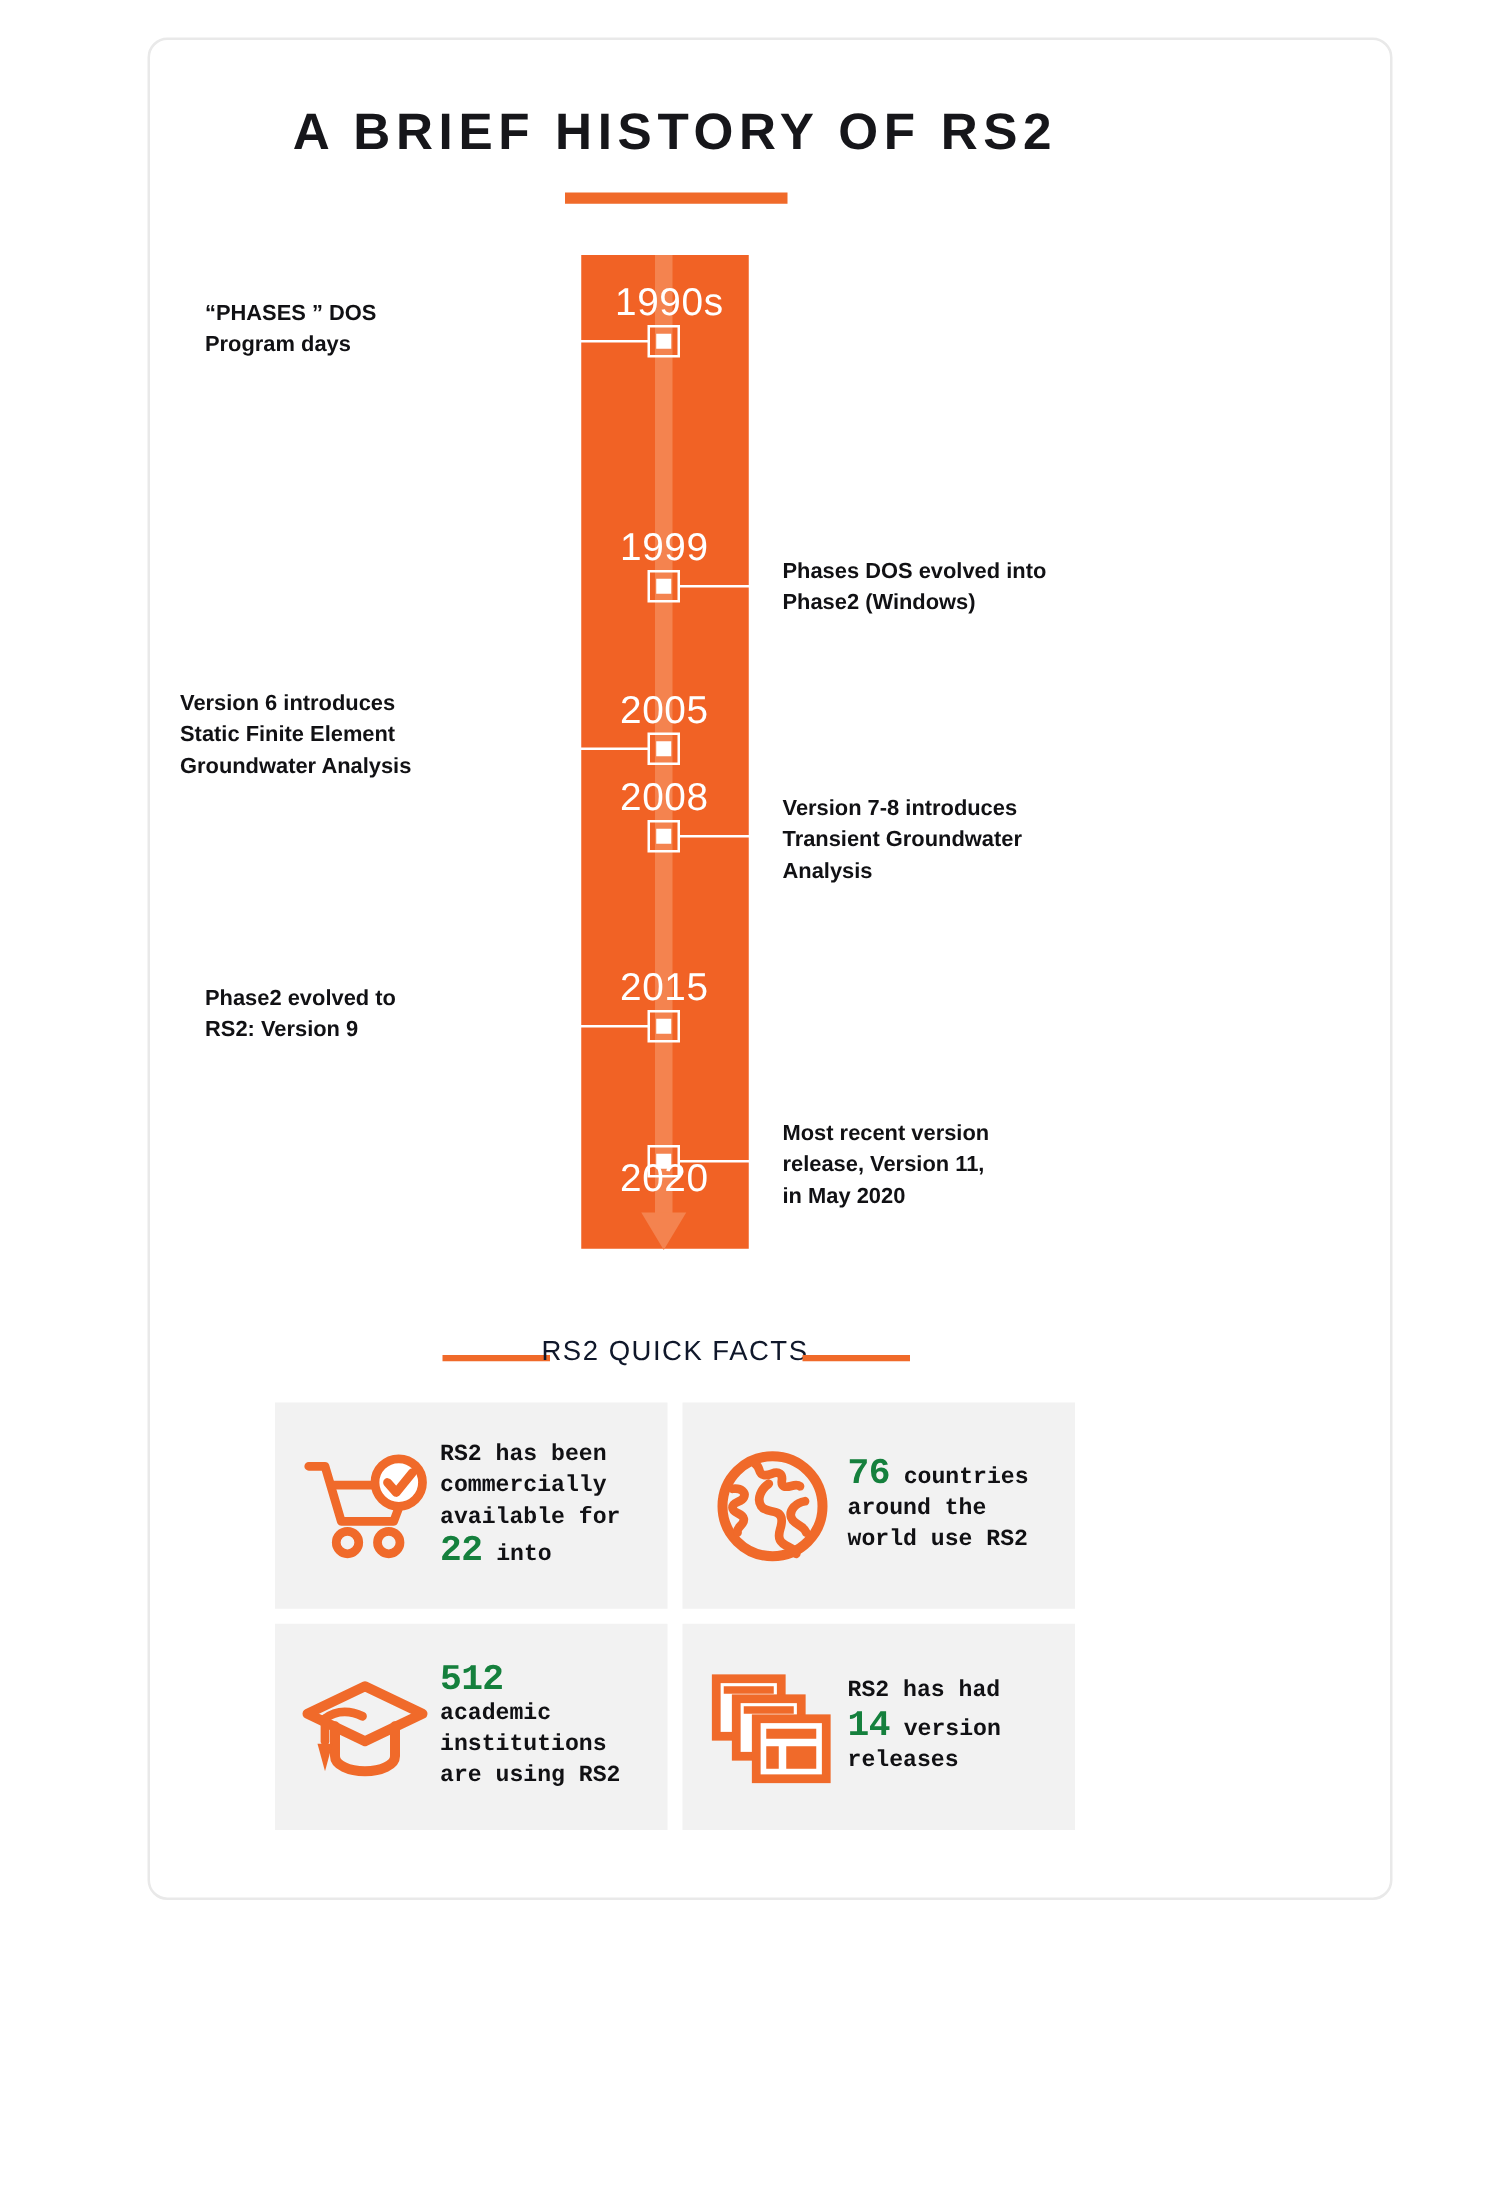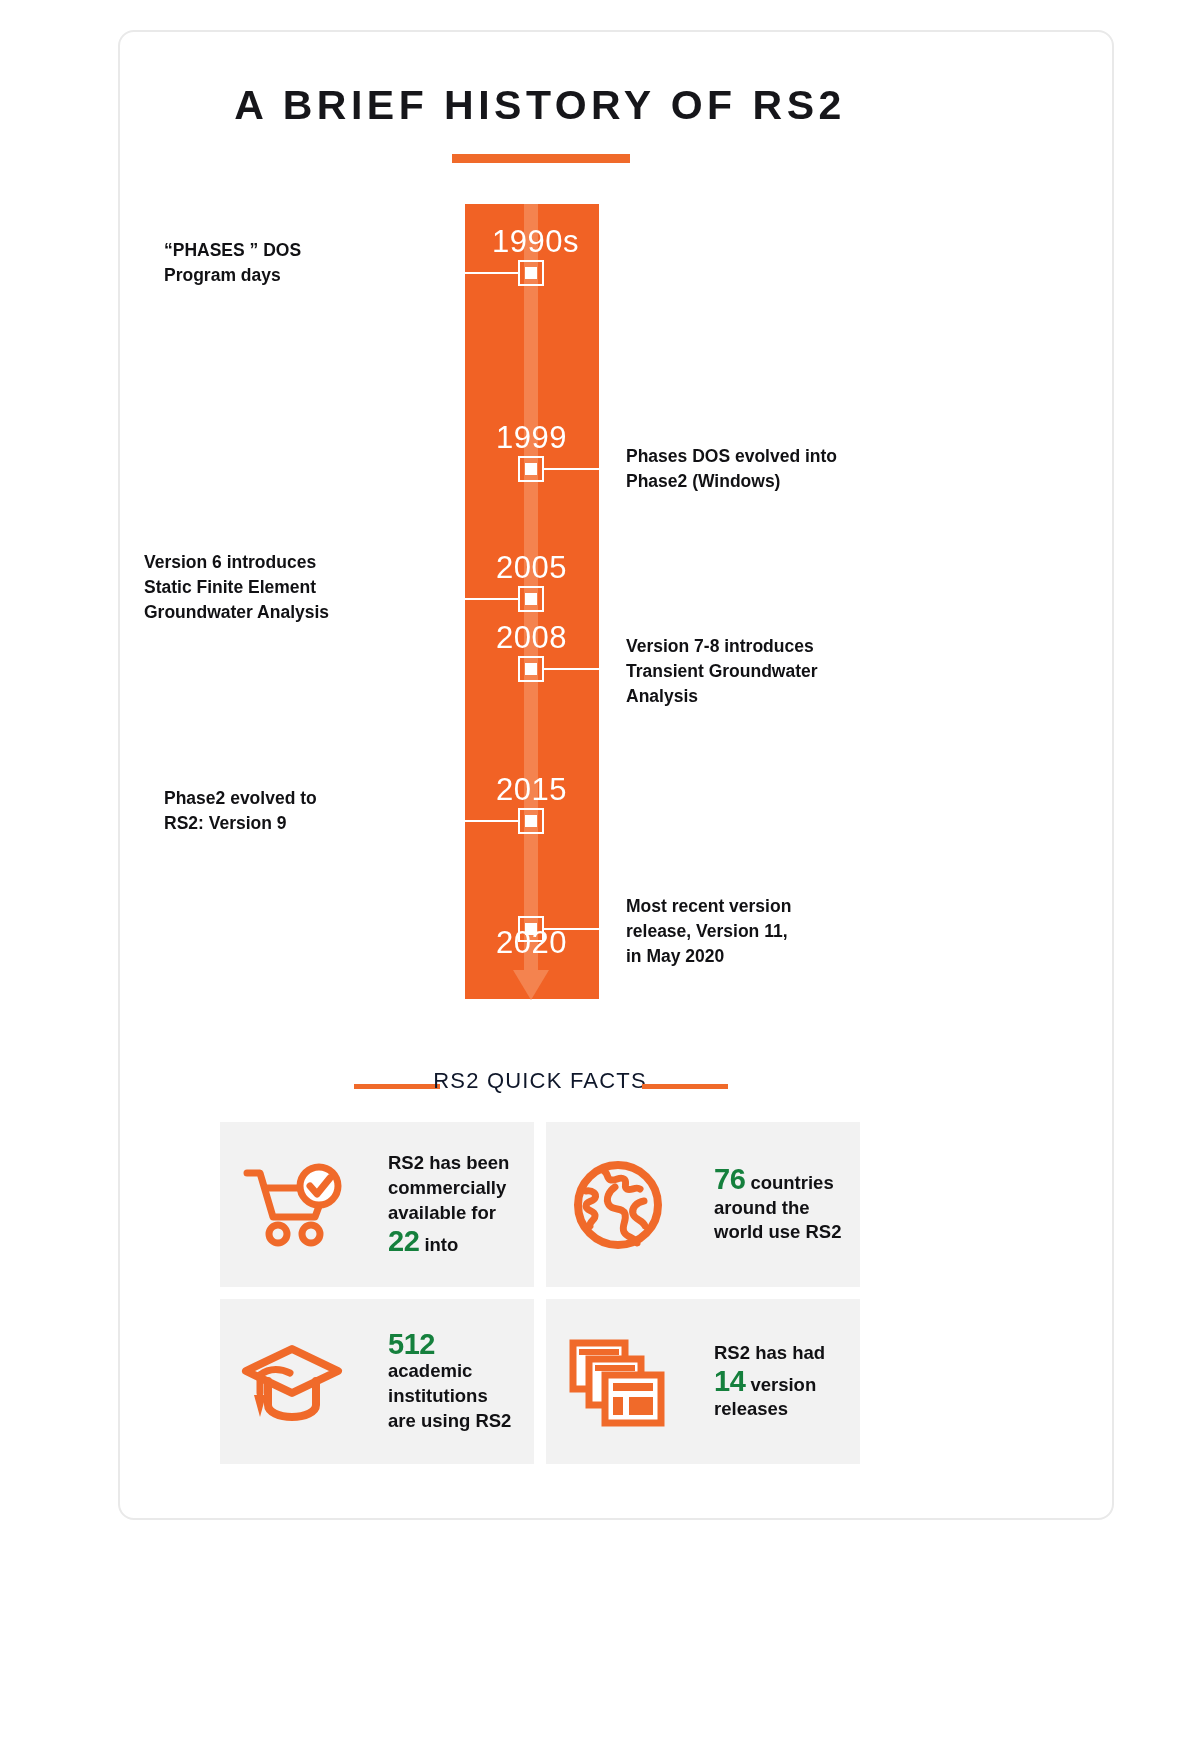--- a/index.html
+++ b/index.html
@@ -163,22 +163,21 @@
     align-items: center;
     justify-content: center;
   }
   .qf-text {
     flex: 1;
     font-size: 18.5px;
     font-weight: 700;
     line-height: 1.35;
     color: #111114;
     padding-left: 6px;
-    font-family: Liberation Sans, sans-serif;
-    margin-left: 36px;
+    font-family: Liberation Mono, monospace;
   }
   .qf-num {
     color: #15803d;
     font-size: 29px;
     font-weight: 700;
     line-height: 1.05;
     letter-spacing: -0.5px;
   }
   .qf-text .inline { display: inline; }
   .qf-line { display: block; }

